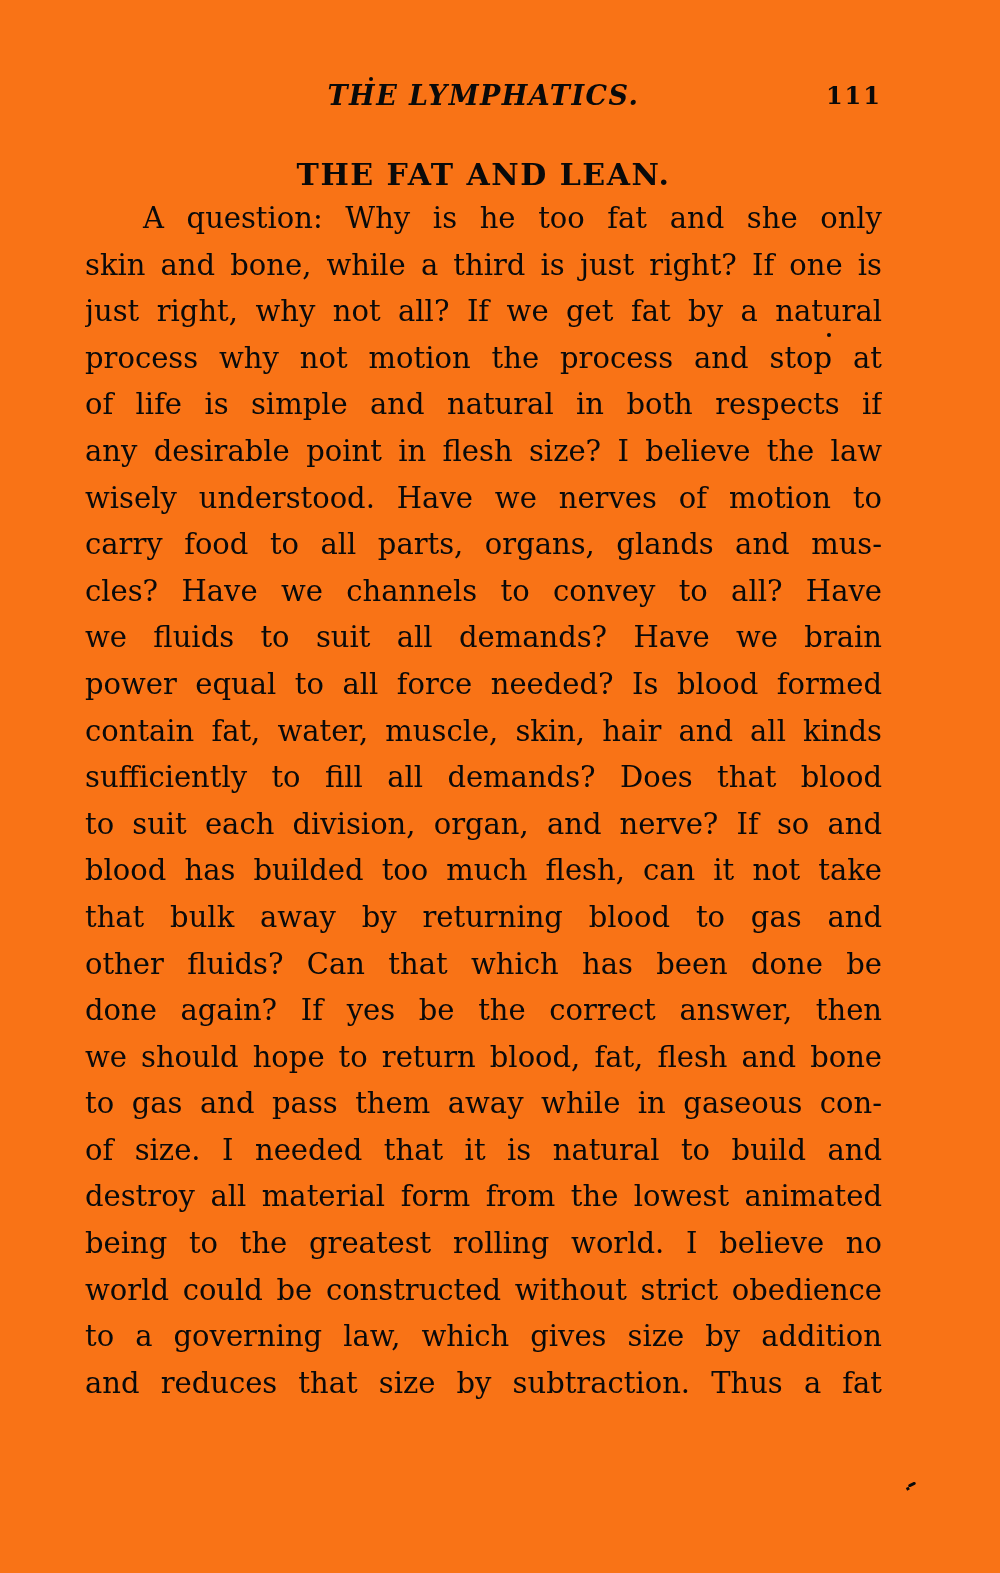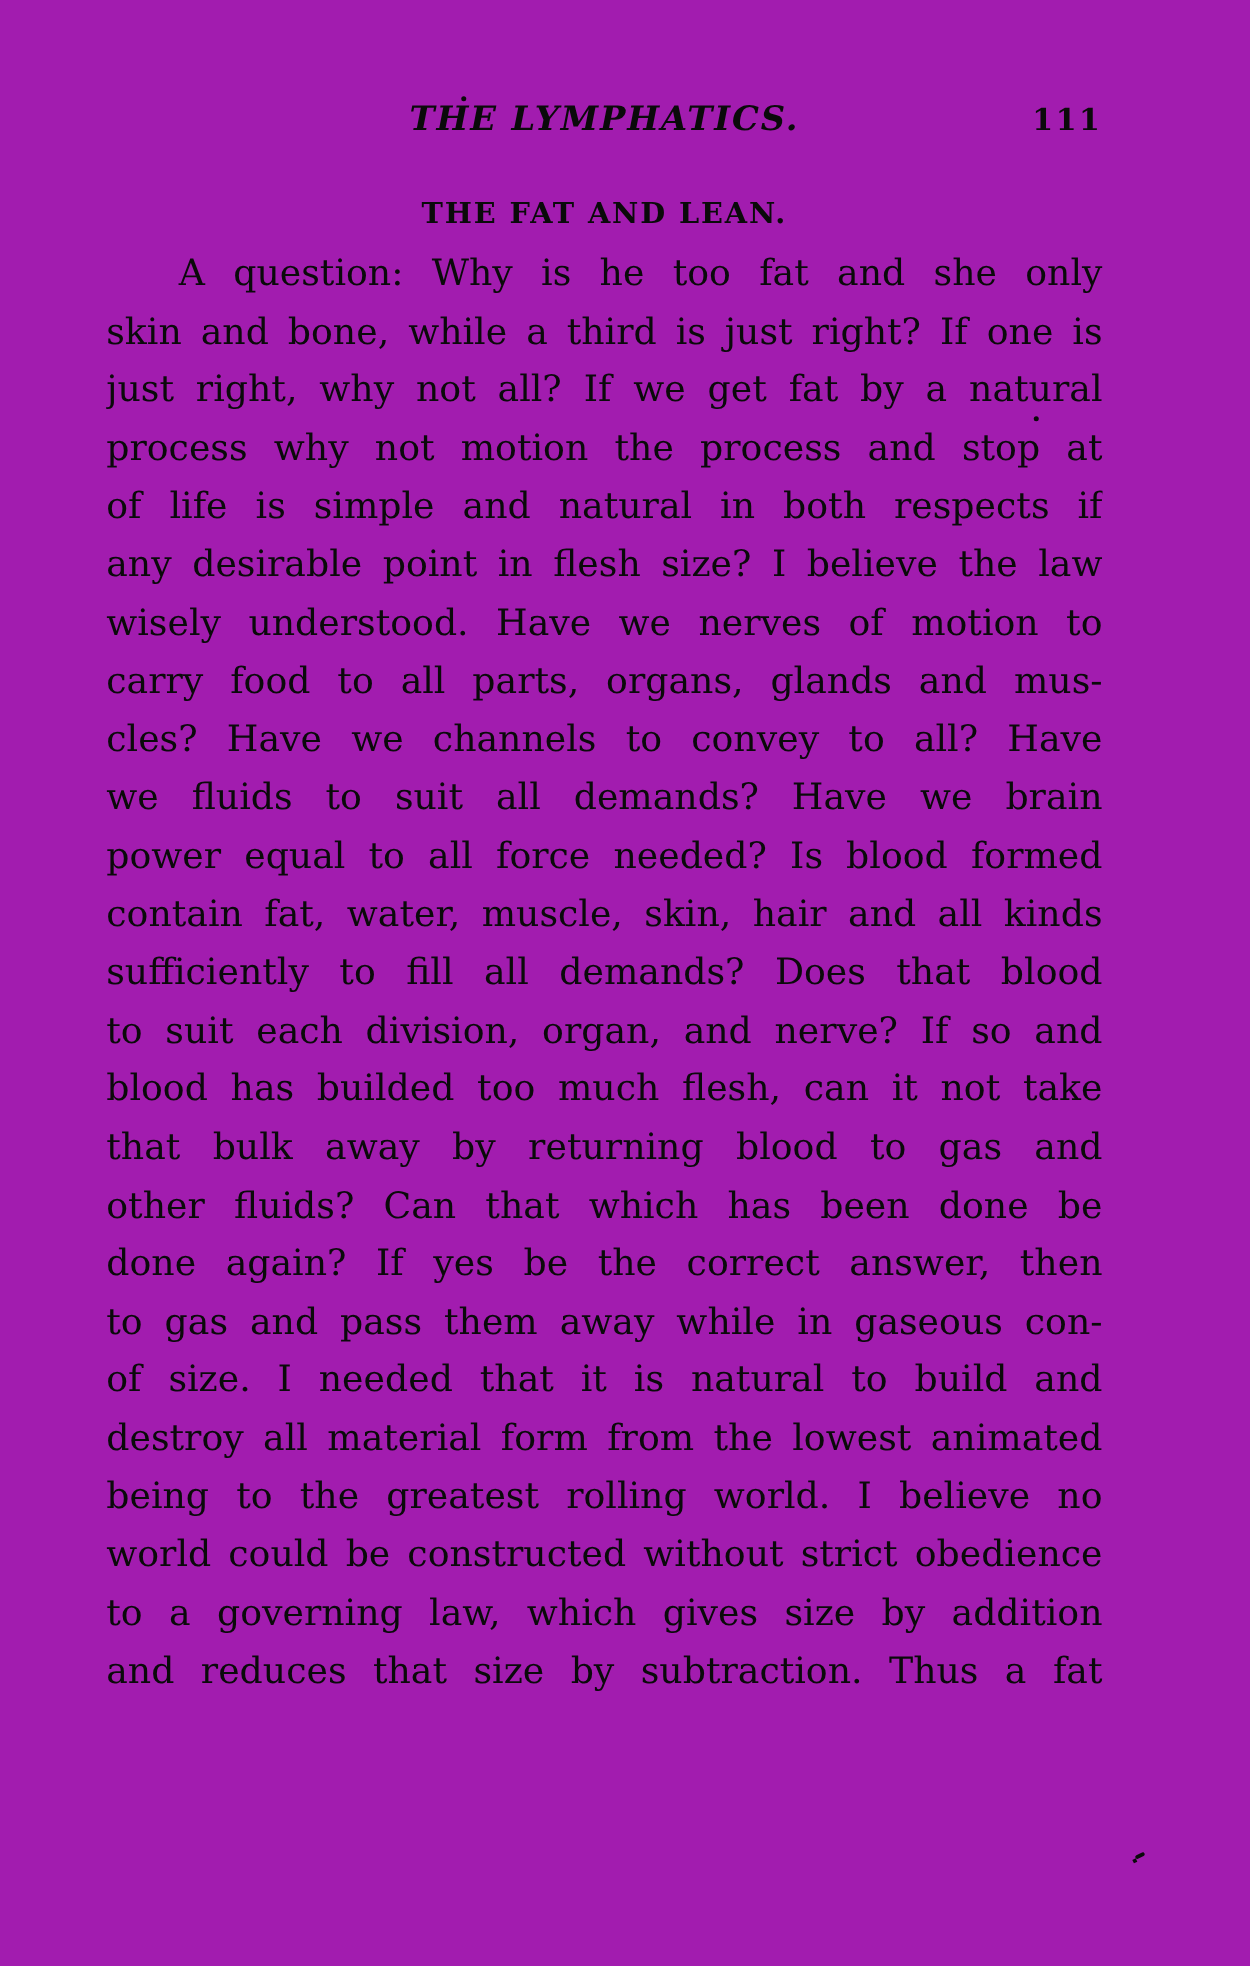--- a/index.html
+++ b/index.html
@@ -4,21 +4,21 @@
 <style>
   html, body {
     margin: 0;
     padding: 0;
     background: #ffffff;
   }
   .page {
     position: relative;
     width: 1000px;
     height: 1573px;
-    background: #a21caf;
+    background: #f97316;
     color: #0a0a0a;
     font-family: "DejaVu Serif", "Liberation Serif", serif;
     overflow: hidden;
   }
   
   .running-head {
     position: absolute;
     left: 85px;
     top: 80px;
     width: 797px;
@@ -42,21 +42,21 @@
     letter-spacing: 2px;
   }
   
   .section-heading {
     position: absolute;
     left: 85px;
     top: 157px;
     width: 797px;
     text-align: center;
     font-weight: bold;
-    font-size: 23px;
+    font-size: 30px;
     letter-spacing: 1.5px;
     white-space: nowrap;
   }
   
   .body-text {
     position: absolute;
     left: 85px;
     top: 195px;
     width: 797px;
   }
@@ -111,20 +111,21 @@
     <div class="line">cles? Have we channels to convey to all? Have</div>
     <div class="line">we fluids to suit all demands? Have we brain</div>
     <div class="line">power equal to all force needed? Is blood formed</div>
     <div class="line">contain fat, water, muscle, skin, hair and all kinds</div>
     <div class="line">sufficiently to fill all demands? Does that blood</div>
     <div class="line">to suit each division, organ, and nerve? If so and</div>
     <div class="line">blood has builded too much flesh, can it not take</div>
     <div class="line">that bulk away by returning blood to gas and</div>
     <div class="line">other fluids? Can that which has been done be</div>
     <div class="line">done again? If yes be the correct answer, then</div>
+    <div class="line">we should hope to return blood, fat, flesh and bone</div>
     <div class="line">to gas and pass them away while in gaseous con-</div>
     <div class="line">of size. I needed that it is natural to build and</div>
     <div class="line">destroy all material form from the lowest animated</div>
     <div class="line">being to the greatest rolling world. I believe no</div>
     <div class="line">world could be constructed without strict obedience</div>
     <div class="line">to a governing law, which gives size by addition</div>
     <div class="line">and reduces that size by subtraction. Thus a fat</div>
   </div>
 
   <div class="speck speck-a"></div>

